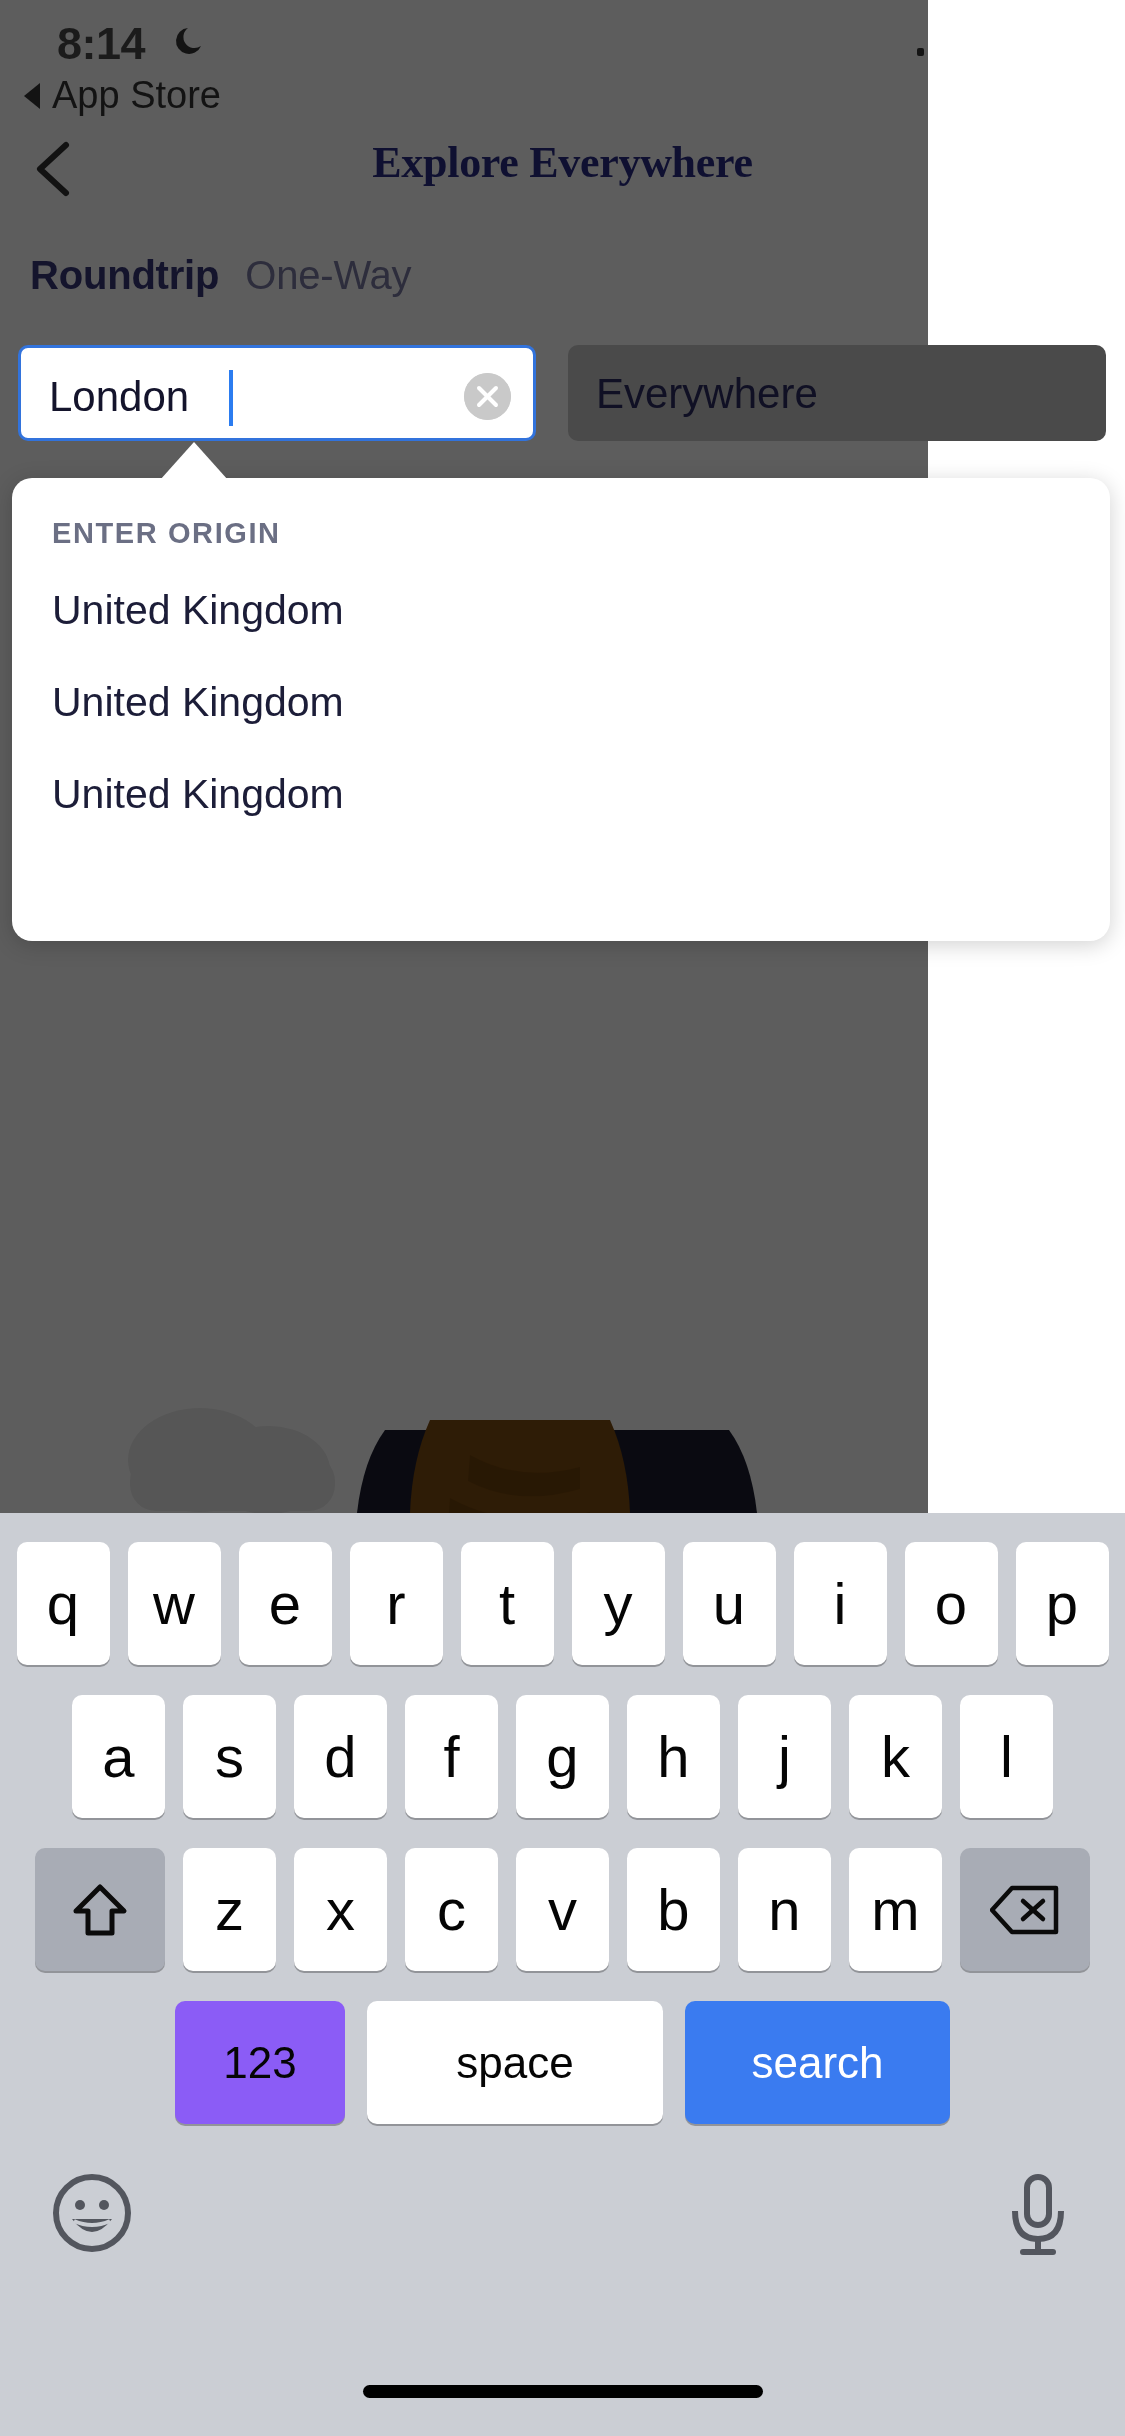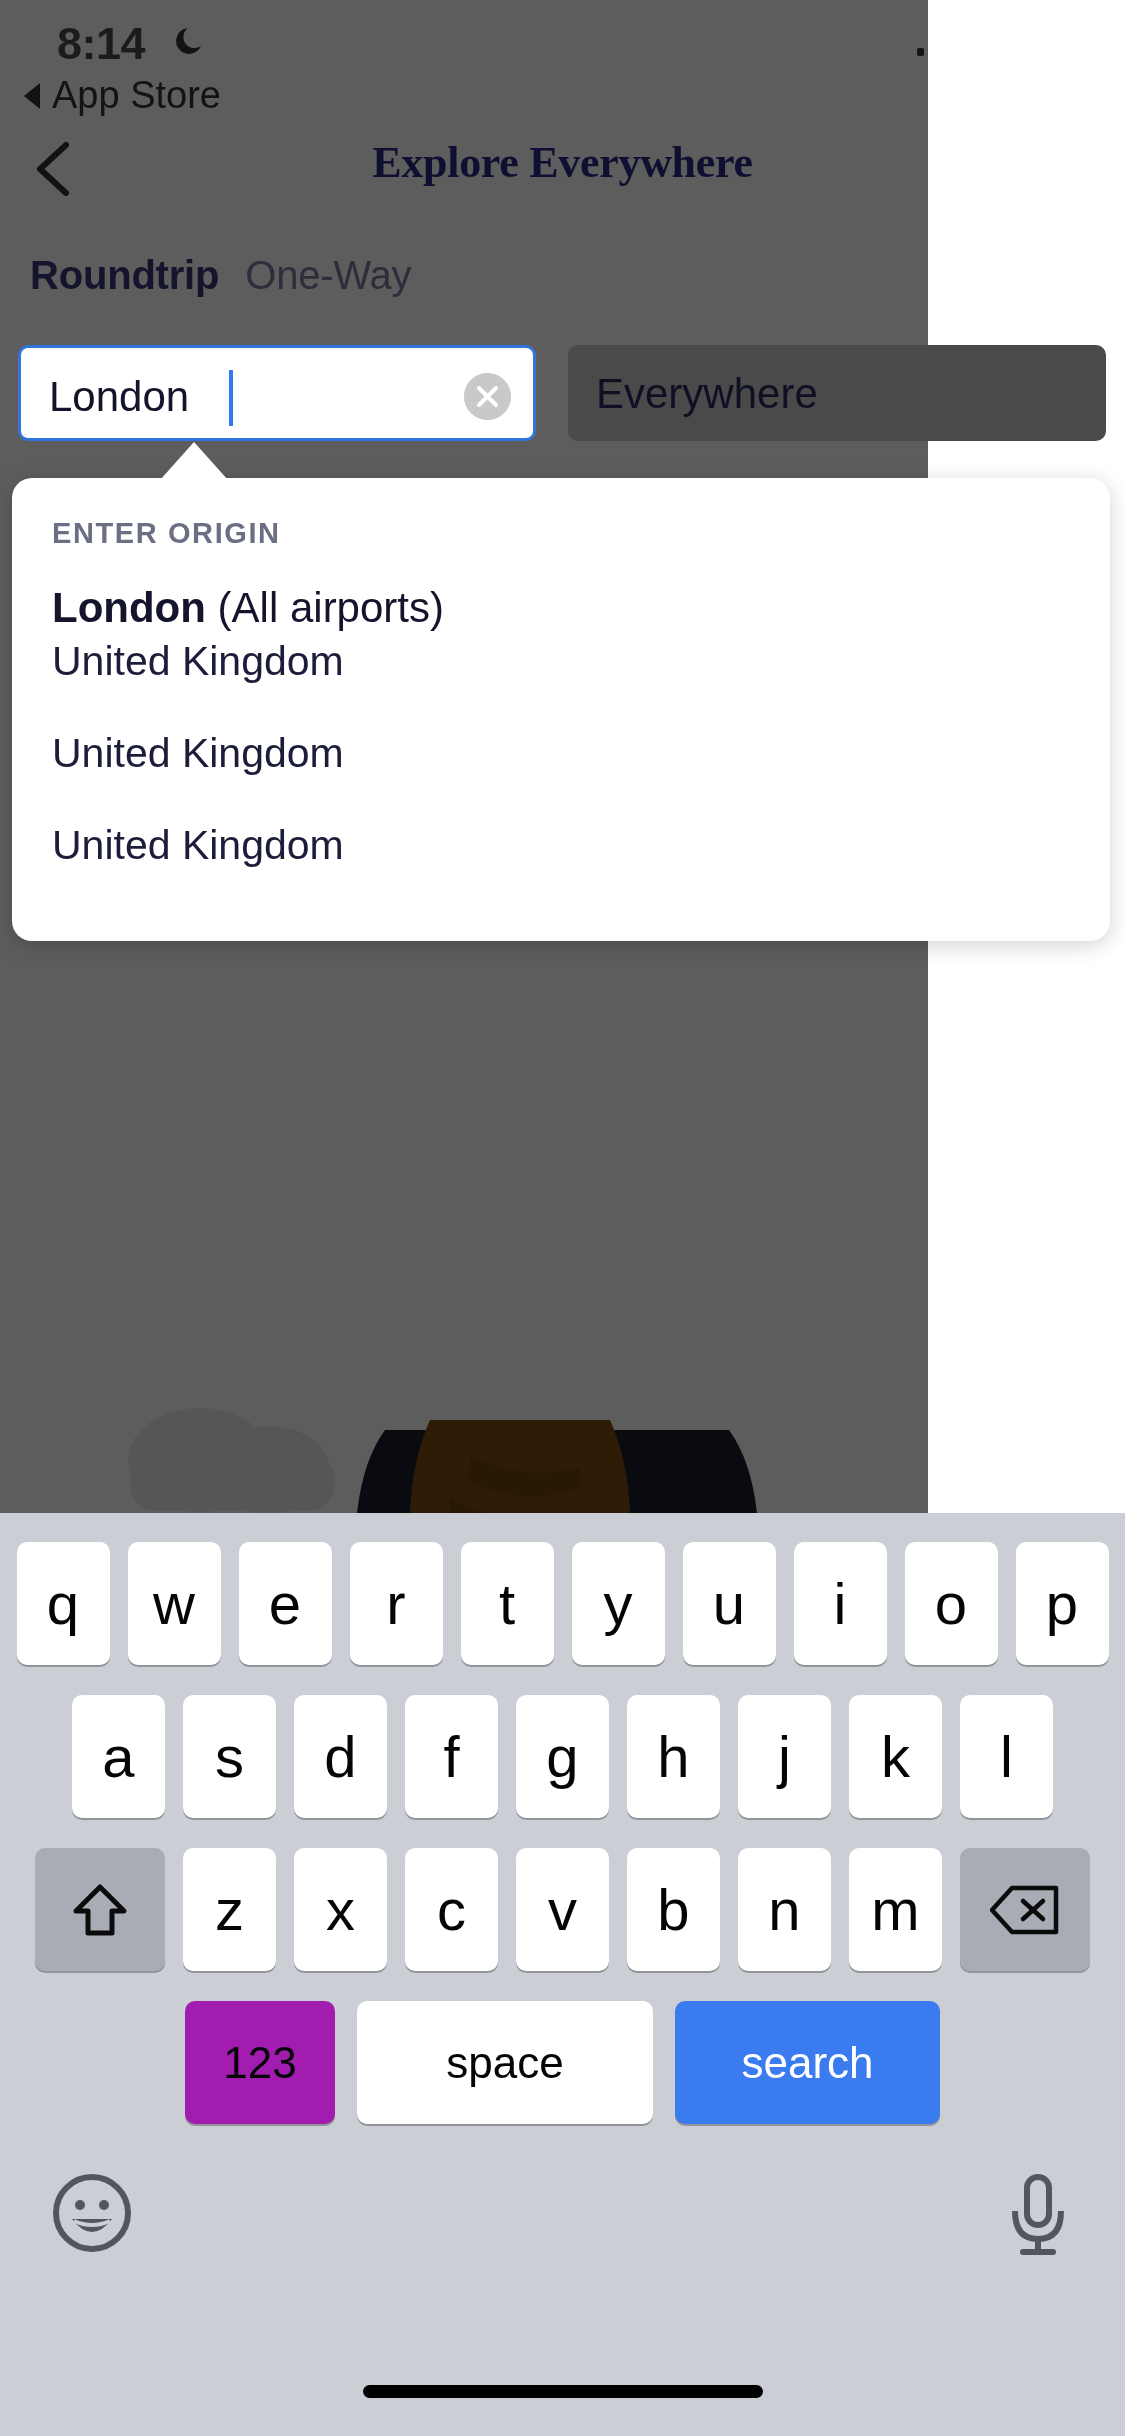--- a/index.html
+++ b/index.html
@@ -131,21 +131,21 @@
   }
   .key.letter{ width:93px; height:123px; font-size:58px; font-weight:400; }
   .key.mod{ background:#a8acb5; }
   #row1{ top:29px; gap:18px; }
   #row2{ top:182px; gap:18px; }
   #row3{ top:335px; gap:18px; }
   #row4{ top:488px; gap:0; }
   #key-shift{ width:130px; height:123px; }
   #key-backspace{ width:130px; height:123px; }
   #key-123{
-    width:150px; height:123px; font-size:44px; background:#a21caf;
+    width:170px; height:123px; font-size:44px; background:#8b5cf6;
     border-radius:10px; box-shadow:0 2px 0 rgba(0,0,0,0.28);
     display:flex; align-items:center; justify-content:center; color:#050505; cursor:pointer;
   }
   #key-space{
     width:296px; height:123px; font-size:44px; margin-left:22px;
     background:#ffffff; border-radius:10px; box-shadow:0 2px 0 rgba(0,0,0,0.28);
     display:flex; align-items:center; justify-content:center; color:#050505; cursor:pointer;
   }
   #key-search{
     width:265px; height:123px; font-size:44px; margin-left:22px;
@@ -247,21 +247,20 @@
     <span id="dest-value">Everywhere</span>
   </div>
 </div>
 
 <div id="popover-arrow"></div>
 <div id="suggestions">
   <div id="suggestions-header">ENTER ORIGIN</div>
   <div id="suggestion-list">
 
     <div class="suggest-item">
-      <div class="suggest-title"><b>London</b><span> (All airports)</span></div>
       <div class="suggest-sub">United Kingdom</div>
     </div>
 
     <div class="suggest-item">
       <div class="suggest-sub">United Kingdom</div>
     </div>
 
     <div class="suggest-item">
       <div class="suggest-sub">United Kingdom</div>
     </div>

